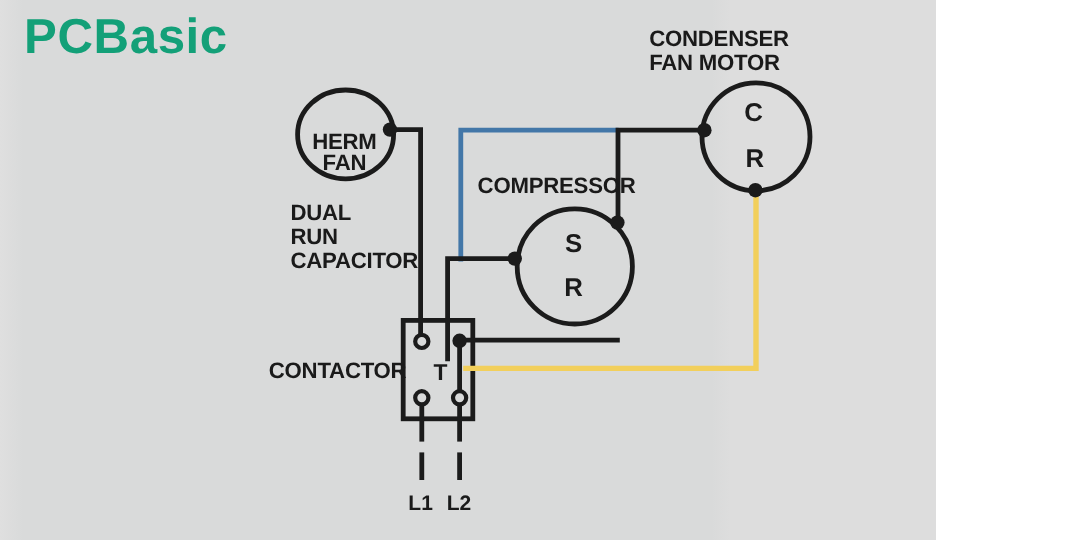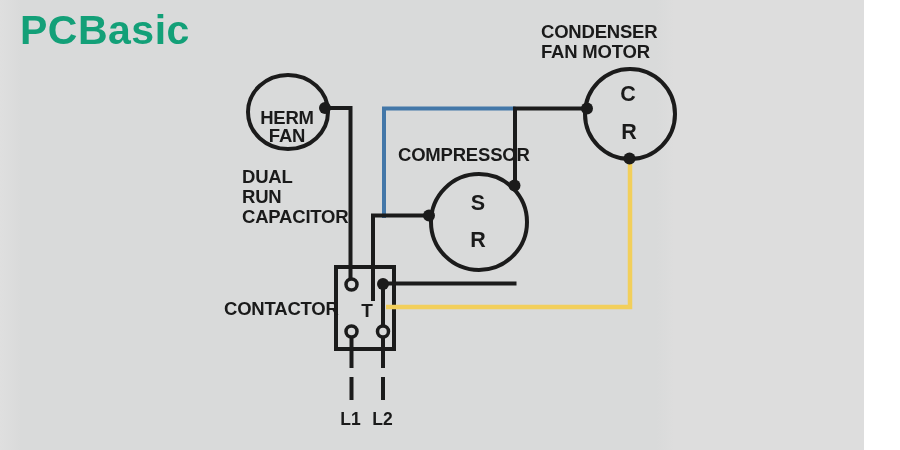--- a/index.html
+++ b/index.html
@@ -7,21 +7,21 @@
     --logo: #13a078;
     --wire_black: #1b1b1b;
     --wire_blue: #4377a8;
     --wire_yellow: #f2cf5b;
     --label_text: #1a1a1a;
   }
   * { margin: 0; padding: 0; box-sizing: border-box; }
   body { font-family: "Liberation Sans", sans-serif; }
   .canvas {
     position: relative;
-    width: 864px;
+    width: 780px;
     height: 450px;
     background: linear-gradient(90deg, #dfdfdf 0%, var(--bg) 2.5%, var(--bg) 76%, #dddddd 78%, #dddddd 100%);
     overflow: hidden;
   }
   .logo {
     position: absolute;
     left: 20px;
     top: 8px;
     font-size: 41px;
     font-weight: bold;

